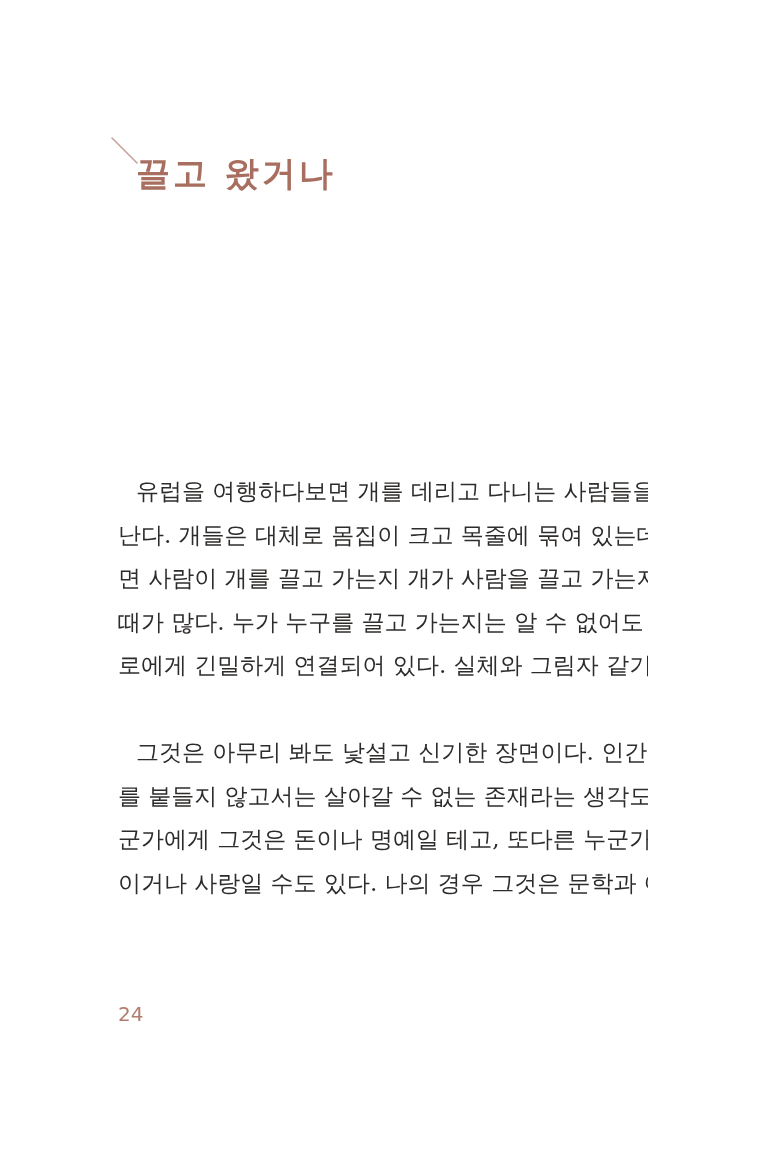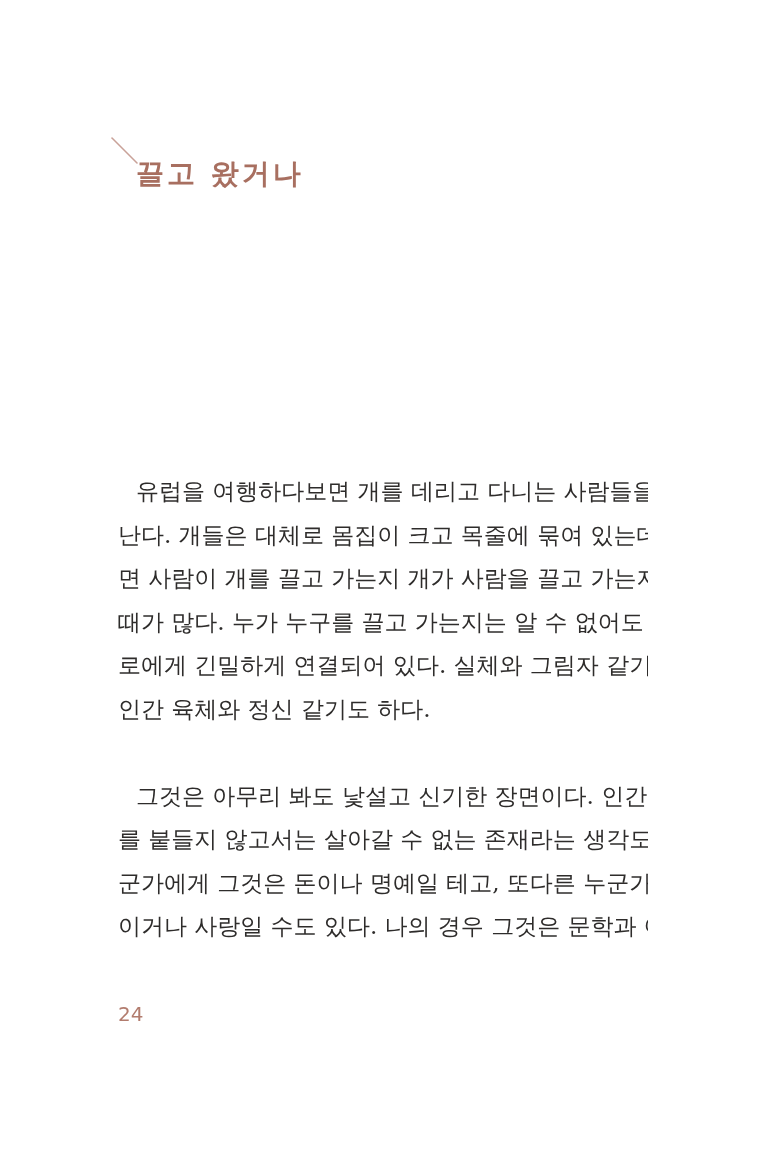--- a/index.html
+++ b/index.html
@@ -26,21 +26,21 @@
     left: 110px;
     top: 136px;
     width: 30px;
     height: 30px;
   }
   .chapter-title {
     position: absolute;
     left: 136px;
     top: 152px;
     color: var(--accent);
-    font-size: 28px;
+    font-size: 34px;
     font-weight: 700;
     letter-spacing: 3px;
     line-height: 43px;
   }
   .chapter-title .title-line {
     display: block;
     white-space: nowrap;
   }
   .body-text {
     position: absolute;
@@ -91,21 +91,20 @@
     <span class="title-line">끌고 왔거나</span>
   </h1>
 
   <div class="body-text">
     <div class="paragraph">
         <div class="line first">유럽을 여행하다보면 개를 데리고 다니는 사람들을 자주 만</div>
         <div class="line">난다. 개들은 대체로 몸집이 크고 목줄에 묶여 있는데, 가만 보</div>
         <div class="line">면 사람이 개를 끌고 가는지 개가 사람을 끌고 가는지 헷갈릴</div>
         <div class="line">때가 많다. 누가 누구를 끌고 가는지는 알 수 없어도 그들은 서</div>
         <div class="line">로에게 긴밀하게 연결되어 있다. 실체와 그림자 같기도 하고</div>
-        <div class="line last">인간 육체와 정신 같기도 하다.</div>
       </div>
     <div class="paragraph">
         <div class="line first">그것은 아무리 봐도 낯설고 신기한 장면이다. 인간은 무언가</div>
         <div class="line">를 붙들지 않고서는 살아갈 수 없는 존재라는 생각도 든다. 누</div>
         <div class="line">군가에게 그것은 돈이나 명예일 테고, 또다른 누군가에겐 가족</div>
         <div class="line last">이거나 사랑일 수도 있다. 나의 경우 그것은 문학과 여행이었</div>
       </div>
   </div>
 
   <div class="page-number">24</div>

